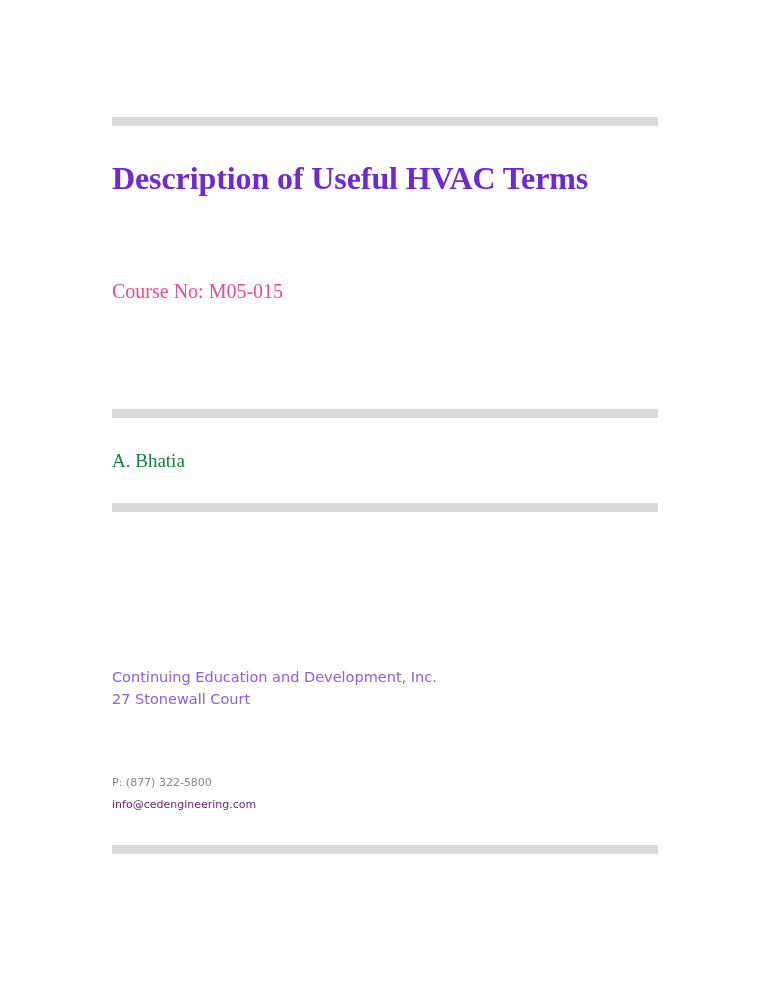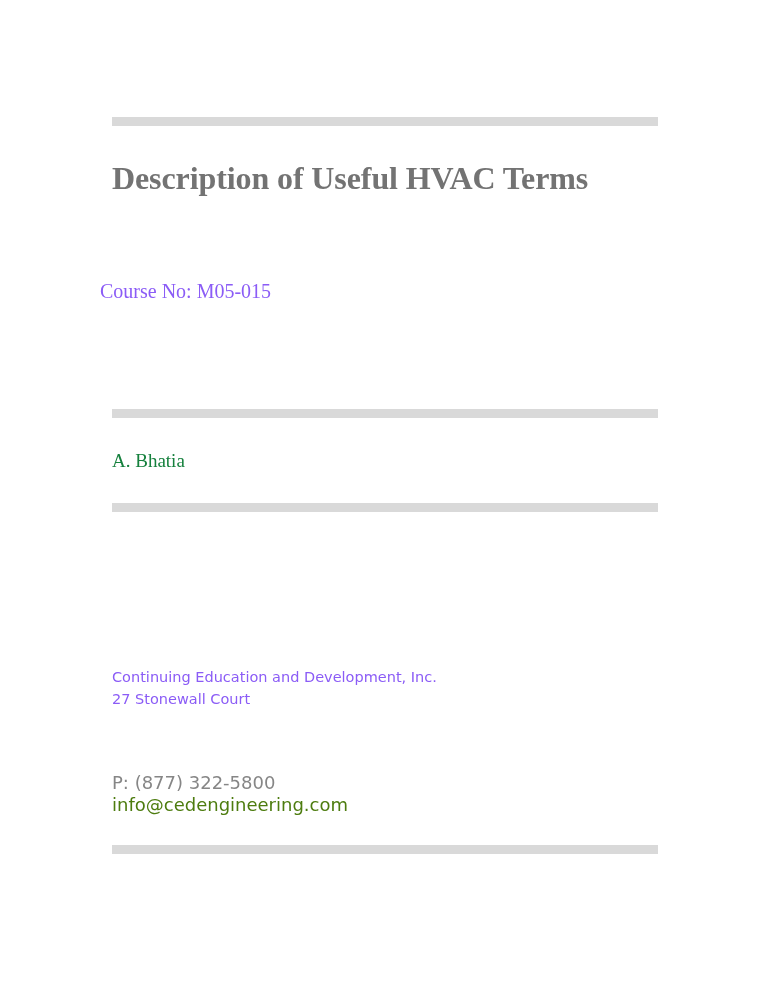--- a/index.html
+++ b/index.html
@@ -39,32 +39,32 @@
   
   .doc-title {
     position: absolute;
     left: 112px;
     top: 137px;
     width: 560px;
     font-family: "Liberation Serif", "DejaVu Serif", serif;
     font-weight: bold;
     font-size: 32px;
     line-height: 40px;
-    color: #737373;
+    color: #6d28d9;
     letter-spacing: -0.1px;
     white-space: nowrap;
   }
 
   
   .course-meta {
     position: absolute;
-    left: 100px;
+    left: 112px;
     top: 272px;
     width: 460px;
-    color: #8b5cf6;
+    color: #ec4899;
     font-family: "Liberation Serif", "DejaVu Serif", serif;
     font-size: 20px;
     line-height: 39px;
   }
   .course-meta div { white-space: nowrap; }
 
   
   .author {
     position: absolute;
     left: 112px;
@@ -95,27 +95,27 @@
     font-size: 14.5px;
     line-height: 22px;
     color: #8b5cf6;
     white-space: nowrap;
   }
   .contact-block {
     position: absolute;
     left: 112px;
     top: 772px;
     font-family: "DejaVu Sans", "Liberation Sans", sans-serif;
-    font-size: 18px;
+    font-size: 11px;
     line-height: 22px;
     color: #868686;
     white-space: nowrap;
   }
   .email-link {
-    color: #4d7c0f;
+    color: #701a75;
     text-decoration: none;
     display: block;
   }
 </style>
 </head>
 <body>
 
 <div class="page">
 
   <div class="rule rule-top"></div>

